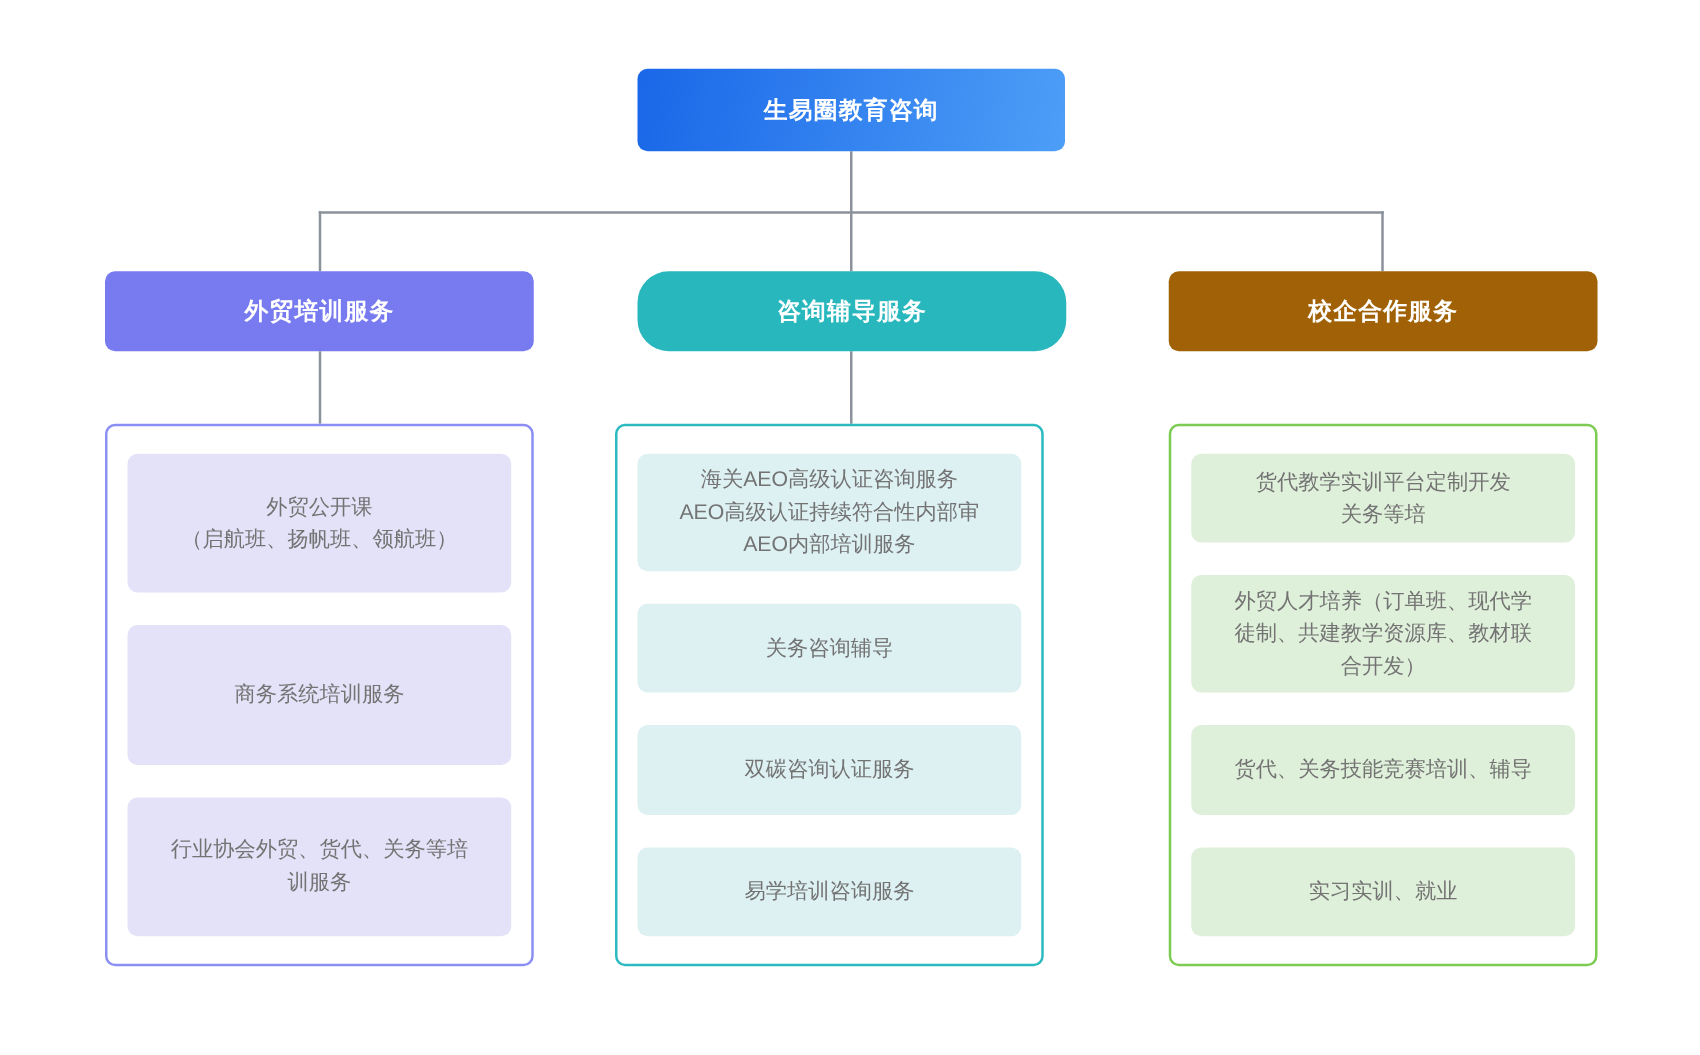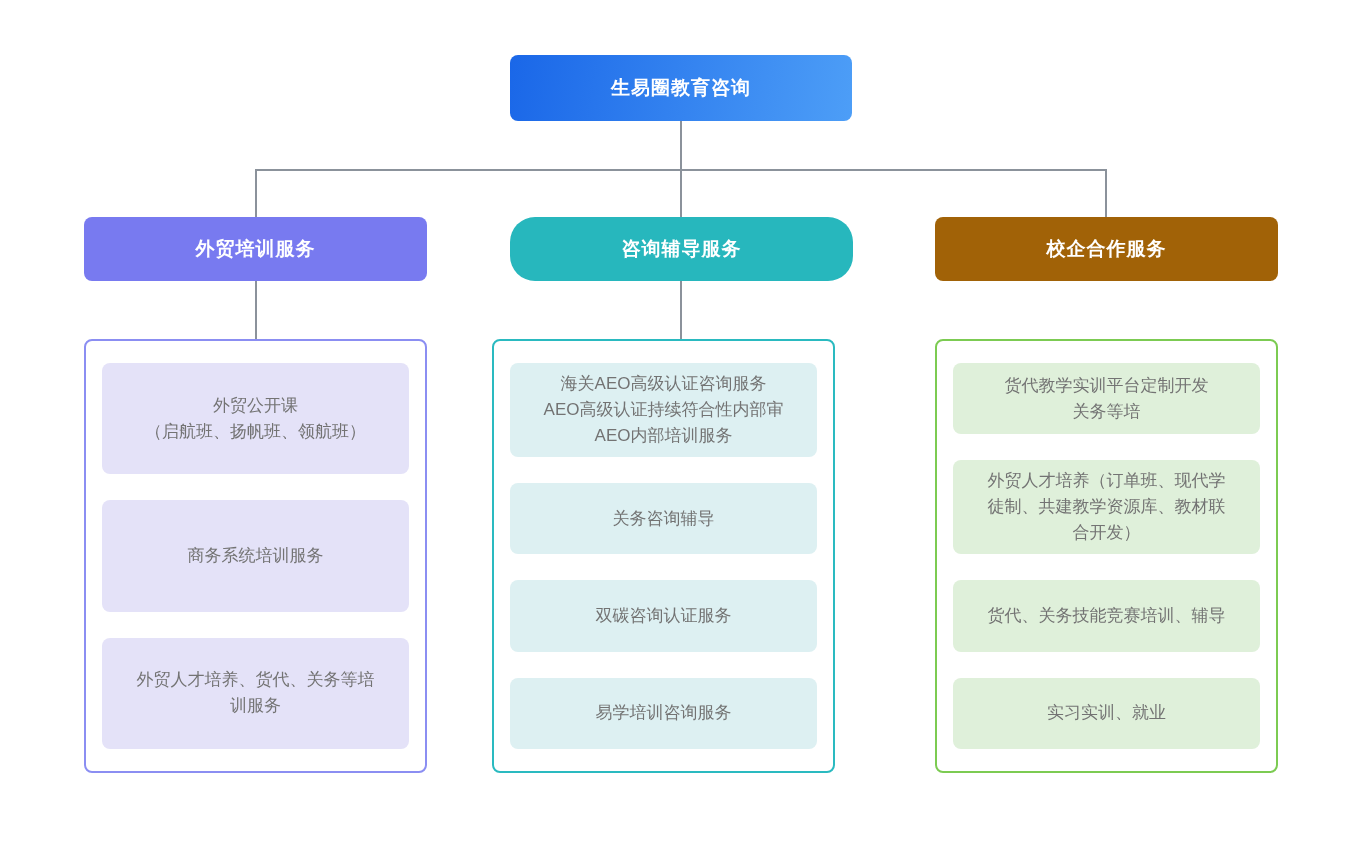--- a/index.html
+++ b/index.html
@@ -116,21 +116,21 @@
     <span>咨询辅导服务</span>
   </div>
   <div class="node branch-header b2">
     <span>校企合作服务</span>
   </div>
 
   <div class="panel b0">
     <div class="item">外贸公开课
 （启航班、扬帆班、领航班）</div>
     <div class="item">商务系统培训服务</div>
-    <div class="item">外贸人才培养、货代、关务等培
+    <div class="item">行业协会外贸、货代、关务等培
 训服务</div>
   </div>
 
   <div class="panel b1">
     <div class="item">海关AEO高级认证咨询服务
 AEO高级认证持续符合性内部审
 AEO内部培训服务</div>
     <div class="item">关务咨询辅导</div>
     <div class="item">双碳咨询认证服务</div>
     <div class="item">易学培训咨询服务</div>

